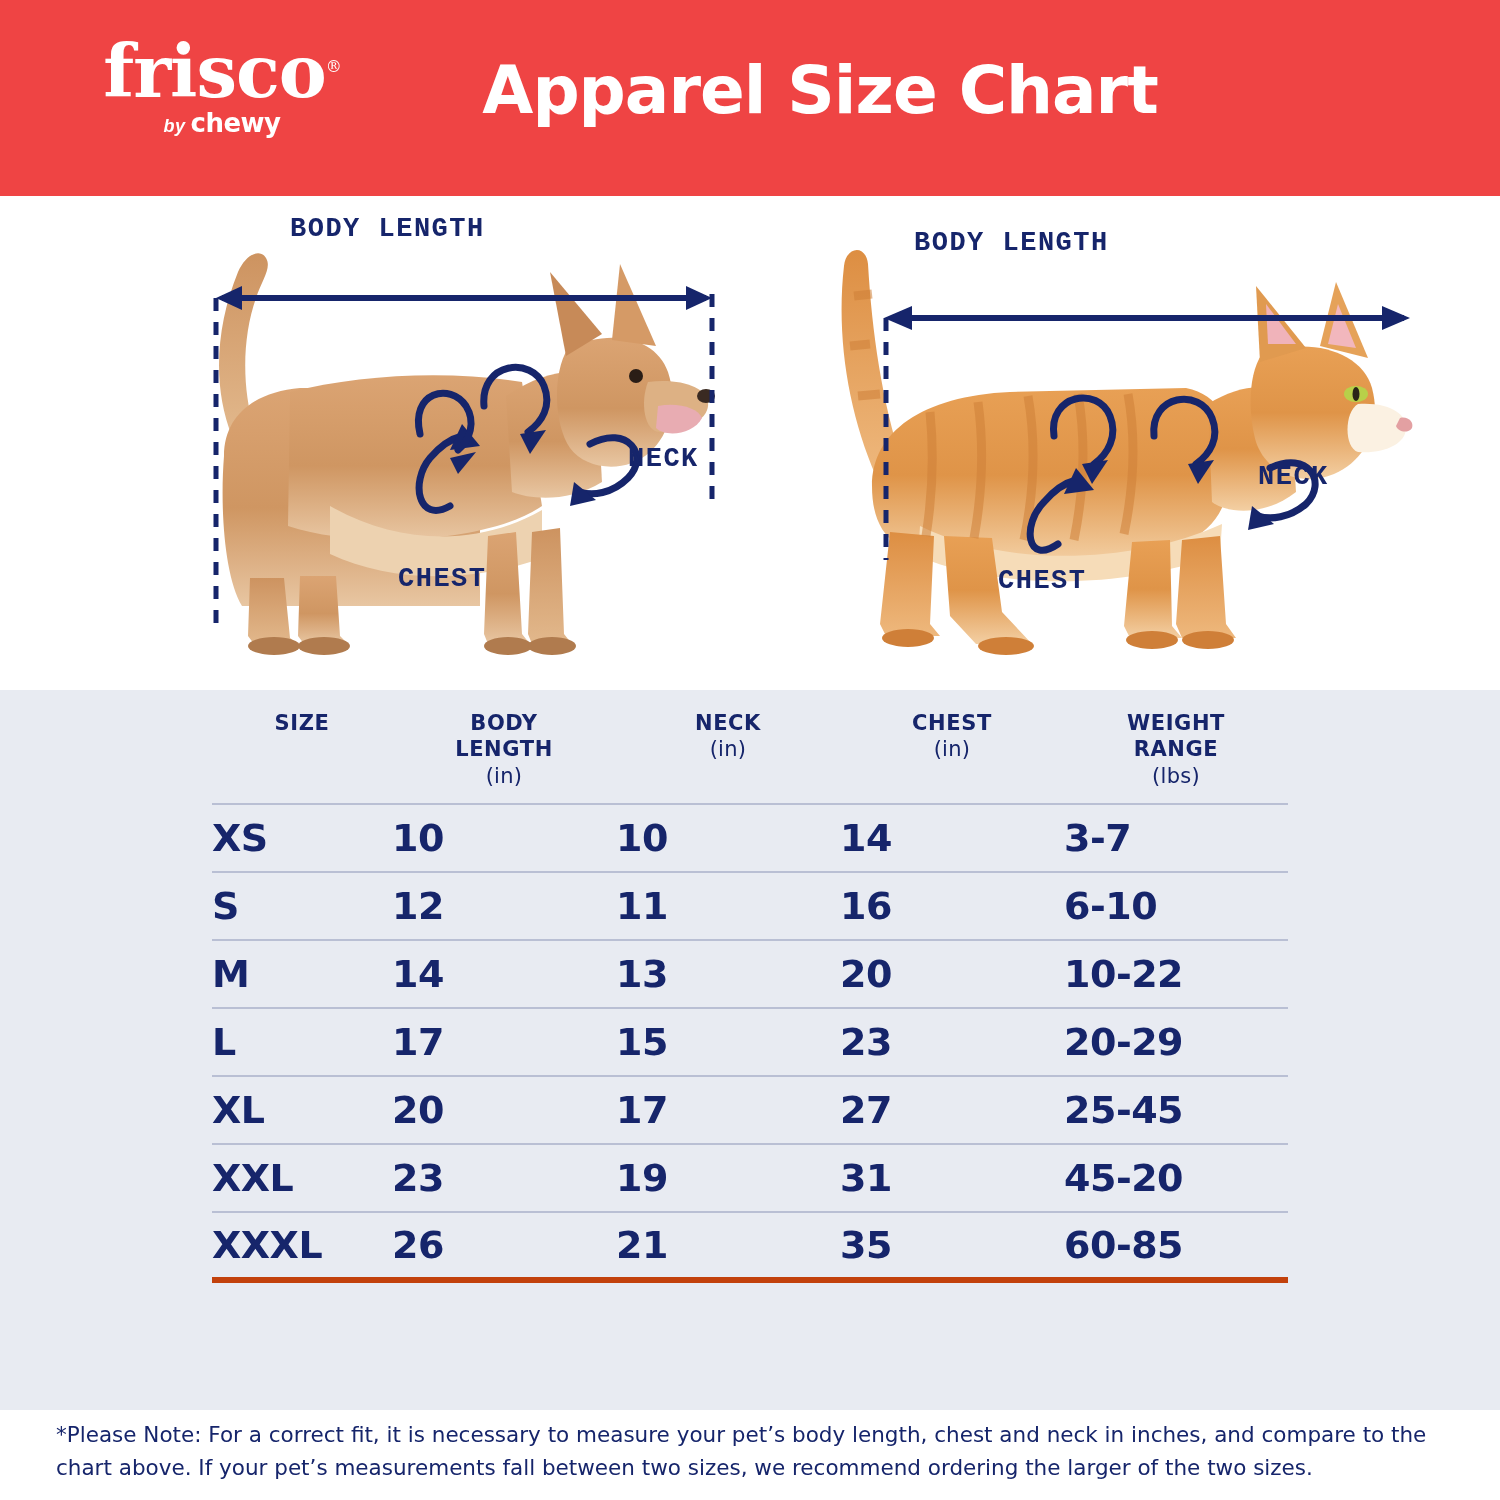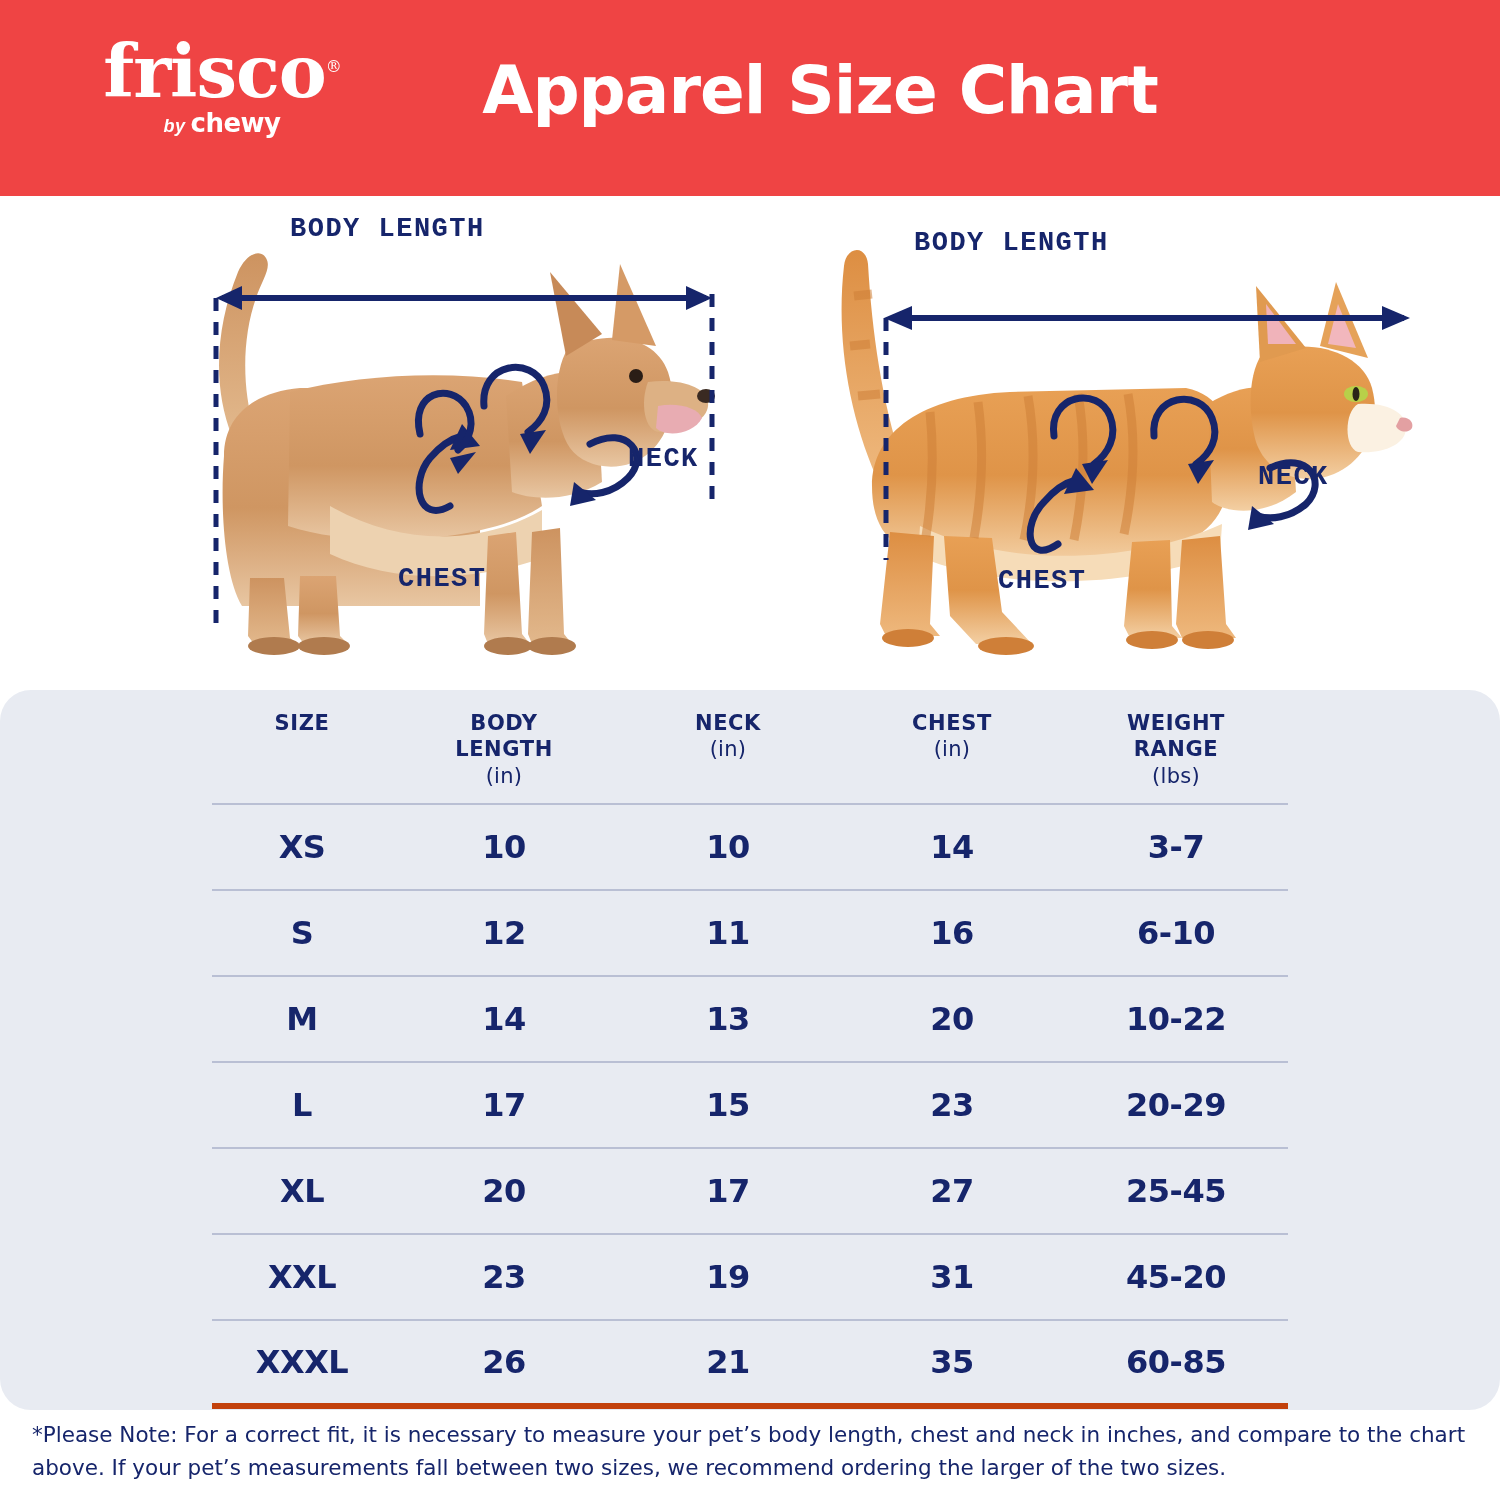--- a/index.html
+++ b/index.html
@@ -110,21 +110,20 @@
     white-space: nowrap;
   }
 
   
   .table-section {
     position: absolute;
     top: 690px; left: 0;
     width: 1500px;
     height: 720px;
     background: #e8ebf2;
-    border-radius: 31px;
   }
 
   .tbl {
     position: absolute;
     left: 212px;
     top: 14px;
     width: 1076px;
     border-collapse: collapse;
   }
 
@@ -141,42 +140,42 @@
   }
   .tbl th .unit {
     display: block;
     font-weight: 400;
     letter-spacing: 0.3px;
   }
 
   .tbl td {
     color: #16256b;
     font-family: "DejaVu Sans", sans-serif;
-    font-size: 32px;
-    font-weight: 700;
-    text-align: center;
-    height: 86px;
+    font-size: 38px;
+    font-weight: 700;
+    text-align: left;
+    height: 68px;
     border-top: 2px solid #b9bfd4;
     letter-spacing: -0.5px;
   }
 
   .tbl tbody tr:last-child td { border-bottom: 6px solid #c2410c; margin-top: 16px; }
 
   .col-size   { width: 180px; }
   .col-body   { width: 224px; }
   .col-neck   { width: 224px; }
   .col-chest  { width: 224px; }
   .col-weight { width: 224px; }
 
   
   .footnote {
     position: absolute;
     top: 1418px; left: 0;
     width: 1500px;
-    padding: 0 32px;
+    padding: 0 56px;
     color: #16256b;
     font-family: "DejaVu Sans", sans-serif;
     font-size: 21.5px;
     line-height: 1.55;
   }
 </style>
 </head>
 <body>
 
 <div class="page">

